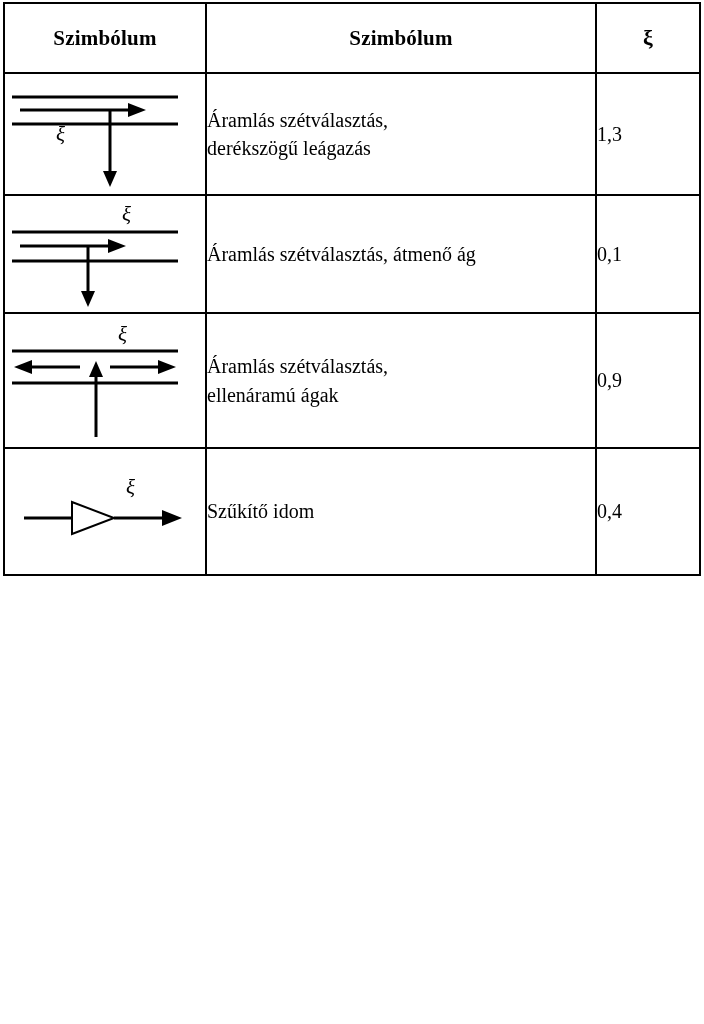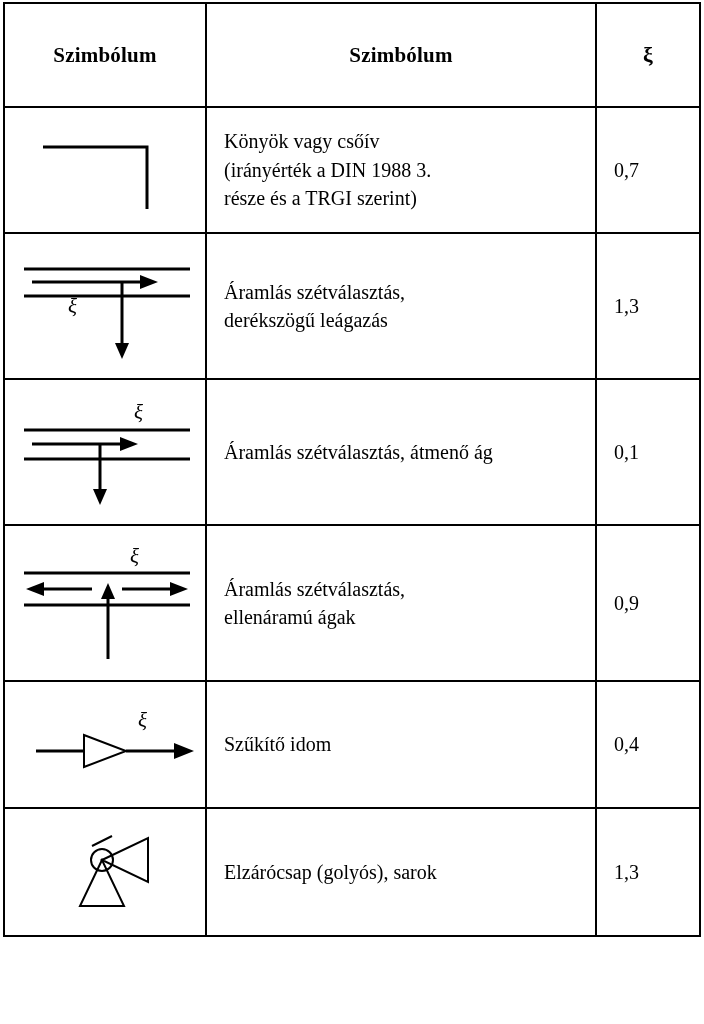--- a/index.html
+++ b/index.html
@@ -21,21 +21,21 @@
   }
   table.zeta-table {
     border-collapse: collapse;
     width: 698px;
     margin: 2px 0 0 3px;
     table-layout: fixed;
   }
   table.zeta-table td,
   table.zeta-table th {
     border: 2px solid #000000;
-    padding: 17px;
+    padding: 0;
     vertical-align: middle;
   }
   col.c-sym { width: 202px; }
   col.c-name { width: 390px; }
   col.c-zeta { width: 104px; }
 
   thead th {
     font-weight: bold;
     text-align: center;
     font-size: 21px;
@@ -81,33 +81,20 @@
     </colgroup>
     <thead>
       <tr>
         <th>Szimbólum</th>
         <th>Szimbólum</th>
         <th class="zeta-head">ξ</th>
       </tr>
     </thead>
     <tbody>
 
-      <tr style="height:115px;">
-        <td class="sym-cell">
-          <svg class="sym-box" width="160" height="90" viewBox="0 0 160 90">
-            <polyline points="18,22 122,22 122,84" fill="none" stroke="#000" stroke-width="3"></polyline>
-          </svg>
-        </td>
-        <td class="name-cell">
-          <span class="ln">Könyök vagy csőív</span>
-          <span class="ln">(irányérték a DIN 1988 3.</span>
-          <span class="ln">része és a TRGI szerint)</span>
-        </td>
-        <td class="zeta-cell">0,7</td>
-      </tr>
 
       <tr style="height:122px;">
         <td class="sym-cell">
           <svg class="sym-box" width="190" height="110" viewBox="0 0 190 110">
             <line x1="2" y1="18" x2="168" y2="18" stroke="#000" stroke-width="3"></line>
             <line x1="2" y1="45" x2="168" y2="45" stroke="#000" stroke-width="3"></line>
             <line x1="10" y1="31" x2="118" y2="31" stroke="#000" stroke-width="3"></line>
             <polygon points="118,24 136,31 118,38" fill="#000"></polygon>
             <line x1="100" y1="31" x2="100" y2="92" stroke="#000" stroke-width="3"></line>
             <polygon points="93,92 107,92 100,108" fill="#000"></polygon>
@@ -171,31 +158,17 @@
           </svg>
         </td>
         <td class="name-cell">
           <span class="ln">Szűkítő idom</span>
         </td>
         <td class="zeta-cell">0,4</td>
       </tr>
 
 
 
-      <tr style="height:105px;">
-        <td class="sym-cell">
-          <svg class="sym-box" width="150" height="92" viewBox="0 0 150 92">
-            <polygon points="72,34 118,12 118,56" fill="none" stroke="#000" stroke-width="2"></polygon>
-            <polygon points="72,34 50,80 94,80" fill="none" stroke="#000" stroke-width="2"></polygon>
-            <circle cx="72" cy="34" r="11" fill="none" stroke="#000" stroke-width="2"></circle>
-            <line x1="62" y1="20" x2="82" y2="10" stroke="#000" stroke-width="2"></line>
-          </svg>
-        </td>
-        <td class="name-cell">
-          <span class="ln">Elzárócsap (golyós), sarok</span>
-        </td>
-        <td class="zeta-cell">1,3</td>
-      </tr>
 
     </tbody>
   </table>
 
 </div>
 
 </body></html>

